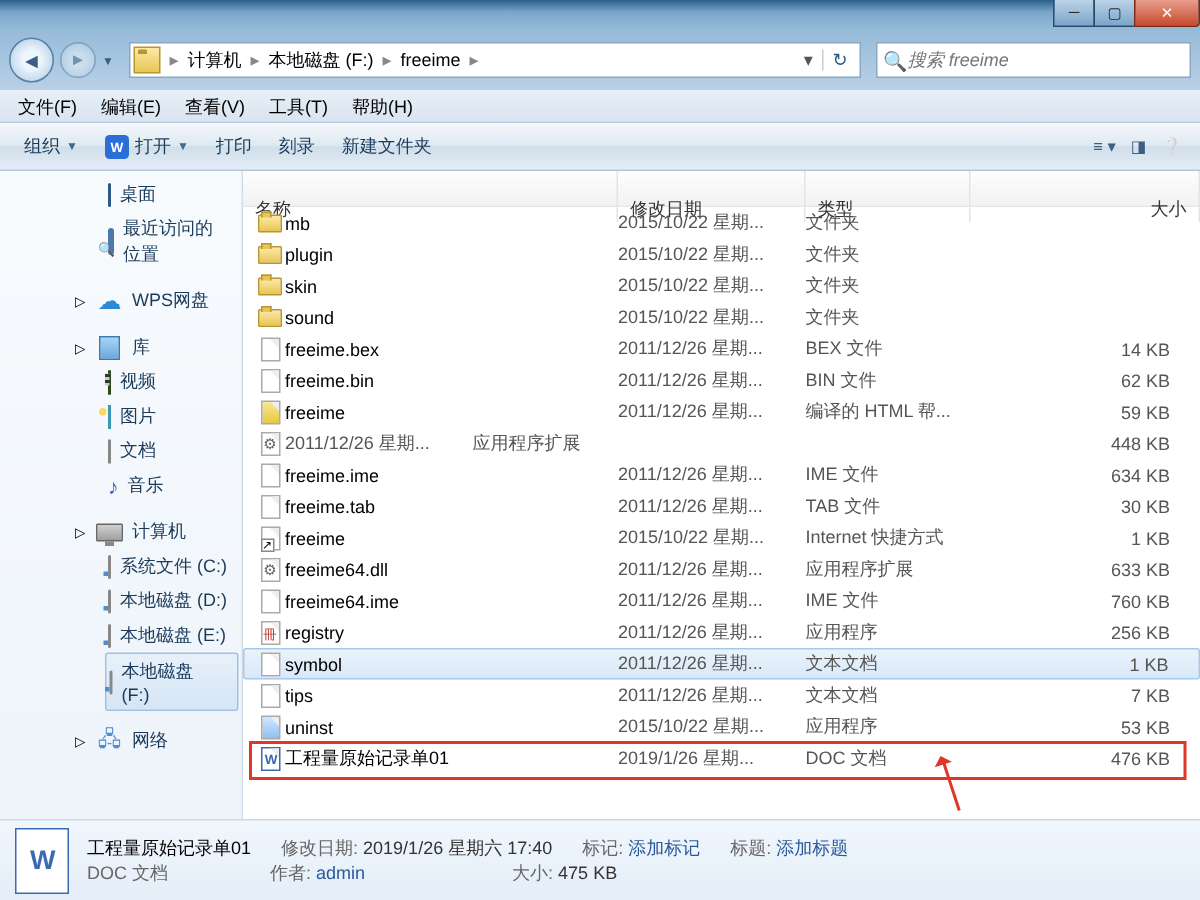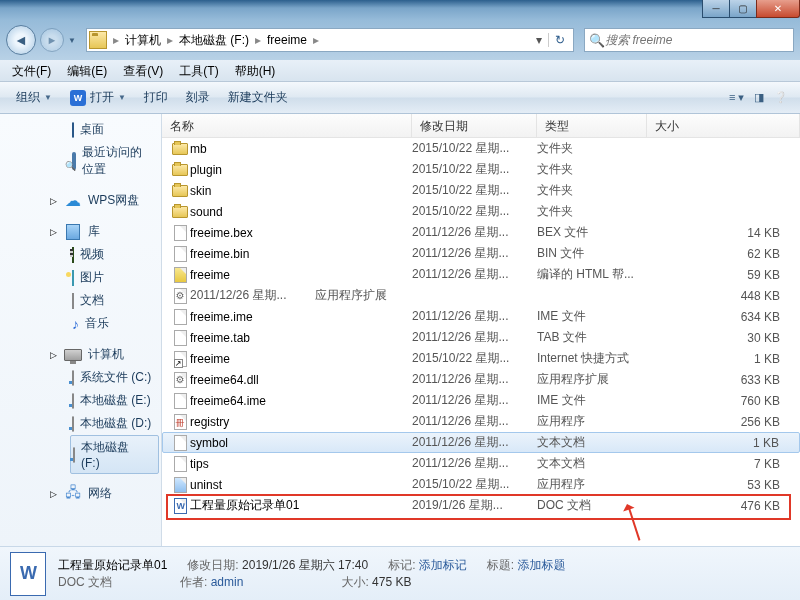--- a/index.html
+++ b/index.html
@@ -66,25 +66,25 @@
 .ic-doc { width: 13px; height: 16px; background: #fff; border: 1px solid #888; position: relative; }
 .ic-doc::before { content: ""; position: absolute; left: 2px; top: 3px; right: 2px; height: 1px; background: #888; box-shadow: 0 3px #888, 0 6px #888; }
 .ic-music { color: #2a6ad6; font-size: 14px; }
 .ic-computer { width: 18px; height: 12px; background: linear-gradient(#d0d0d0, #a0a0a0); border: 1px solid #666; border-radius: 1px; position: relative; }
 .ic-computer::after { content: ""; position: absolute; left: 5px; bottom: -4px; width: 6px; height: 3px; background: #888; }
 .ic-network { color: #4a8ad0; font-size: 14px; }
 
 
 .filelist { flex: 1; background: #fff; position: relative; overflow: hidden; }
 .headers { display: flex; height: 24px; border-bottom: 1px solid #e4e4e4; background: linear-gradient(#fdfdfd, #f2f2f2); }
-.hcol { padding: 4px 8px; border-right: 1px solid #e4e4e4; color: #333; }
+.hcol { padding: 17px 8px; border-right: 1px solid #e4e4e4; color: #333; }
 .col-name { width: 250px; }
 .col-date { width: 125px; }
 .col-type { width: 110px; }
-.col-size { flex: 1; text-align: left; }
+.col-size { flex: 1; text-align: right; }
 .rows { }
 .row { display: flex; height: 21px; align-items: center; padding-left: 8px; }
 .row.sel { background: linear-gradient(#ebf3fb, #d8e8f8); border: 1px solid #a4c8ec; border-radius: 2px; padding-left: 7px; height: 21px; }
 .row .ic-cell { width: 20px; display: flex; align-items: center; justify-content: center; }
 .row .n { width: 222px; color: #000; white-space: nowrap; overflow: hidden; }
 .row .d { width: 125px; color: #555; white-space: nowrap; overflow: hidden; }
 .row .t { width: 110px; color: #555; white-space: nowrap; overflow: hidden; }
 .row .s { flex: 1; color: #555; text-align: right; padding-right: 20px; }
 .ic-file { width: 13px; height: 16px; background: #fff; border: 1px solid #aaa; position: relative; }
 .ic-file::after { content: ""; position: absolute; right: 0; top: 0; border: 3px solid transparent; border-right-color: #eee; border-top-color: #eee; }
@@ -227,25 +227,25 @@
               <span class="ic-computer"></span>
             </span>
             <span>计算机</span>
           </div>
         <div class="side-sub">
             <span class="ic"><span class="ic-disk"></span></span>
             <span>系统文件 (C:)</span>
           </div>
         <div class="side-sub">
             <span class="ic"><span class="ic-disk"></span></span>
+            <span>本地磁盘 (D:)</span>
+          </div>
+        <div class="side-sub">
+            <span class="ic"><span class="ic-disk"></span></span>
             <span>本地磁盘 (E:)</span>
-          </div>
-        <div class="side-sub">
-            <span class="ic"><span class="ic-disk"></span></span>
-            <span>本地磁盘 (D:)</span>
           </div>
         <div class="side-sub sel">
             <span class="ic"><span class="ic-disk"></span></span>
             <span>本地磁盘 (F:)</span>
           </div>
       </div>
       <div class="side-group">
         <div class="side-title">
             <span class="tri">▷</span>
             <span class="ic ic-network">🖧</span>

